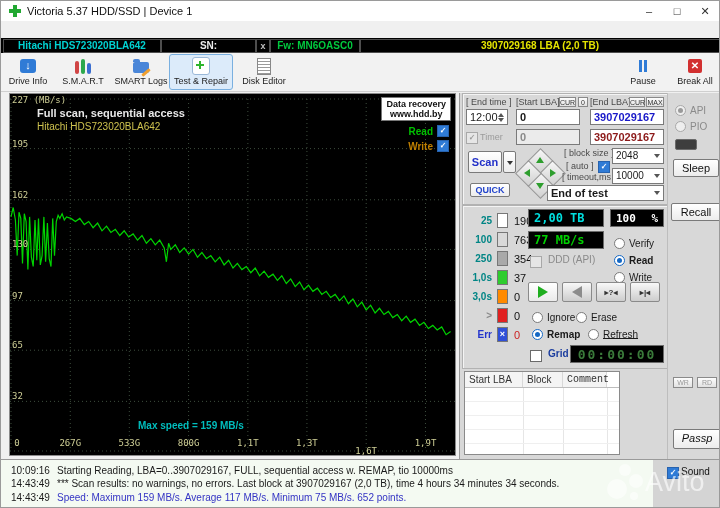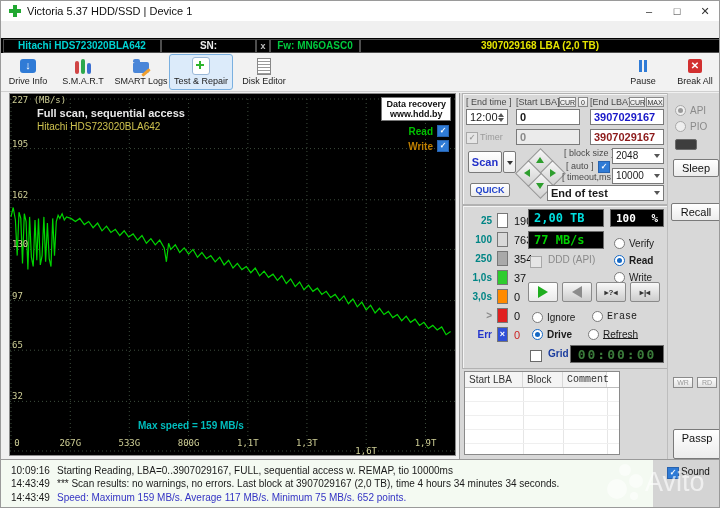--- a/index.html
+++ b/index.html
@@ -395,22 +395,22 @@
       <span style="width:0;height:0;border-right:10px solid #8c8c8c;border-top:6px solid transparent;border-bottom:6px solid transparent;"></span>
     </div>
     <div class="transport" style="left:136px;top:189px;font-size:8px;font-weight:bold;color:#333;">
       <span>▸?◂</span>
     </div>
     <div class="transport" style="left:170px;top:189px;font-size:8px;font-weight:bold;color:#333;">
       <span>▸|◂</span>
     </div>
 
     <span style="position:absolute;left:72px;top:217px;"><span class="radio"></span><span class="rlabel">Ignore</span></span>
-    <span style="position:absolute;left:132px;top:217px;font-family:Liberation Mono, monospace;"><span class="radio"></span><span class="rlabel">Erase</span></span>
-    <span style="position:absolute;left:72px;top:234px;"><span class="radio sel"></span><span class="rlabel" style="font-weight:bold;">Drive</span></span>
+    <span style="position:absolute;left:116px;top:217px;"><span class="radio"></span><span class="rlabel">Erase</span></span>
+    <span style="position:absolute;left:72px;top:234px;"><span class="radio sel"></span><span class="rlabel" style="font-weight:bold;">Remap</span></span>
     <span style="position:absolute;left:128px;top:234px;text-decoration:underline;"><span class="radio"></span><span class="rlabel">Refresh</span></span>
 
     <span style="position:absolute;left:70px;top:256px;"><span class="cb off"></span></span>
     <span class="rlabel" style="position:absolute;left:84px;top:255px;font-weight:bold;color:#1a3c9e;">Grid</span>
     <div class="display" style="left:110px;top:252px;width:94px;height:18px;color:#3a7a3a;font-size:13px;letter-spacing:2px;justify-content:center;">00:00:00</div>
 
     <div id="defect-table">
       <div id="tbl-headers">
           <span class="tblh" style="left: 0px; width: 58px;">Start LBA</span>
           <span class="tblh" style="left: 58px; width: 40px;">Block</span>
@@ -427,21 +427,21 @@
     </div>
 
     <div id="right-strip">
       <span style="position:absolute;left:7px;top:10px;"><span class="radio dis sel"></span><span class="rlabel dim">API</span></span>
       <span style="position:absolute;left:7px;top:26px;"><span class="radio dis"></span><span class="rlabel dim">PIO</span></span>
       <span style="position:absolute;left:7px;top:46px;width:20px;height:9px;background:#3e3e3e;border:1px solid #6a6a6a;border-radius:2px;"></span>
       <div class="btn" style="left:5px;top:66px;width:46px;height:18px;line-height:16px;">Sleep</div>
       <div class="btn" style="left:3px;top:110px;width:50px;height:18px;line-height:16px;">Recall</div>
       <span class="tinybtn" style="left:5px;top:284px;width:20px;height:11px;color:#9a9a9a;line-height:10px;">WR</span>
       <span class="tinybtn" style="left:29px;top:284px;width:20px;height:11px;color:#9a9a9a;line-height:10px;">RD</span>
-      <div class="btn" style="left:5px;top:336px;width:48px;height:30px;line-height:16px;">Passp</div>
+      <div class="btn" style="left:5px;top:336px;width:48px;height:20px;line-height:16px;font-style:italic;">Passp</div>
     </div>
   </div>
 
   <div id="log">
       <div class="log-row" style="top: 5px;">
         <span class="log-time">10:09:16</span>
         <span class="log-text" style="color: rgb(26, 26, 26);">Starting Reading, LBA=0..3907029167, FULL, sequential access w. REMAP, tio 10000ms</span>
       </div>
       <div class="log-row" style="top: 18px;">
         <span class="log-time">14:43:49</span>

